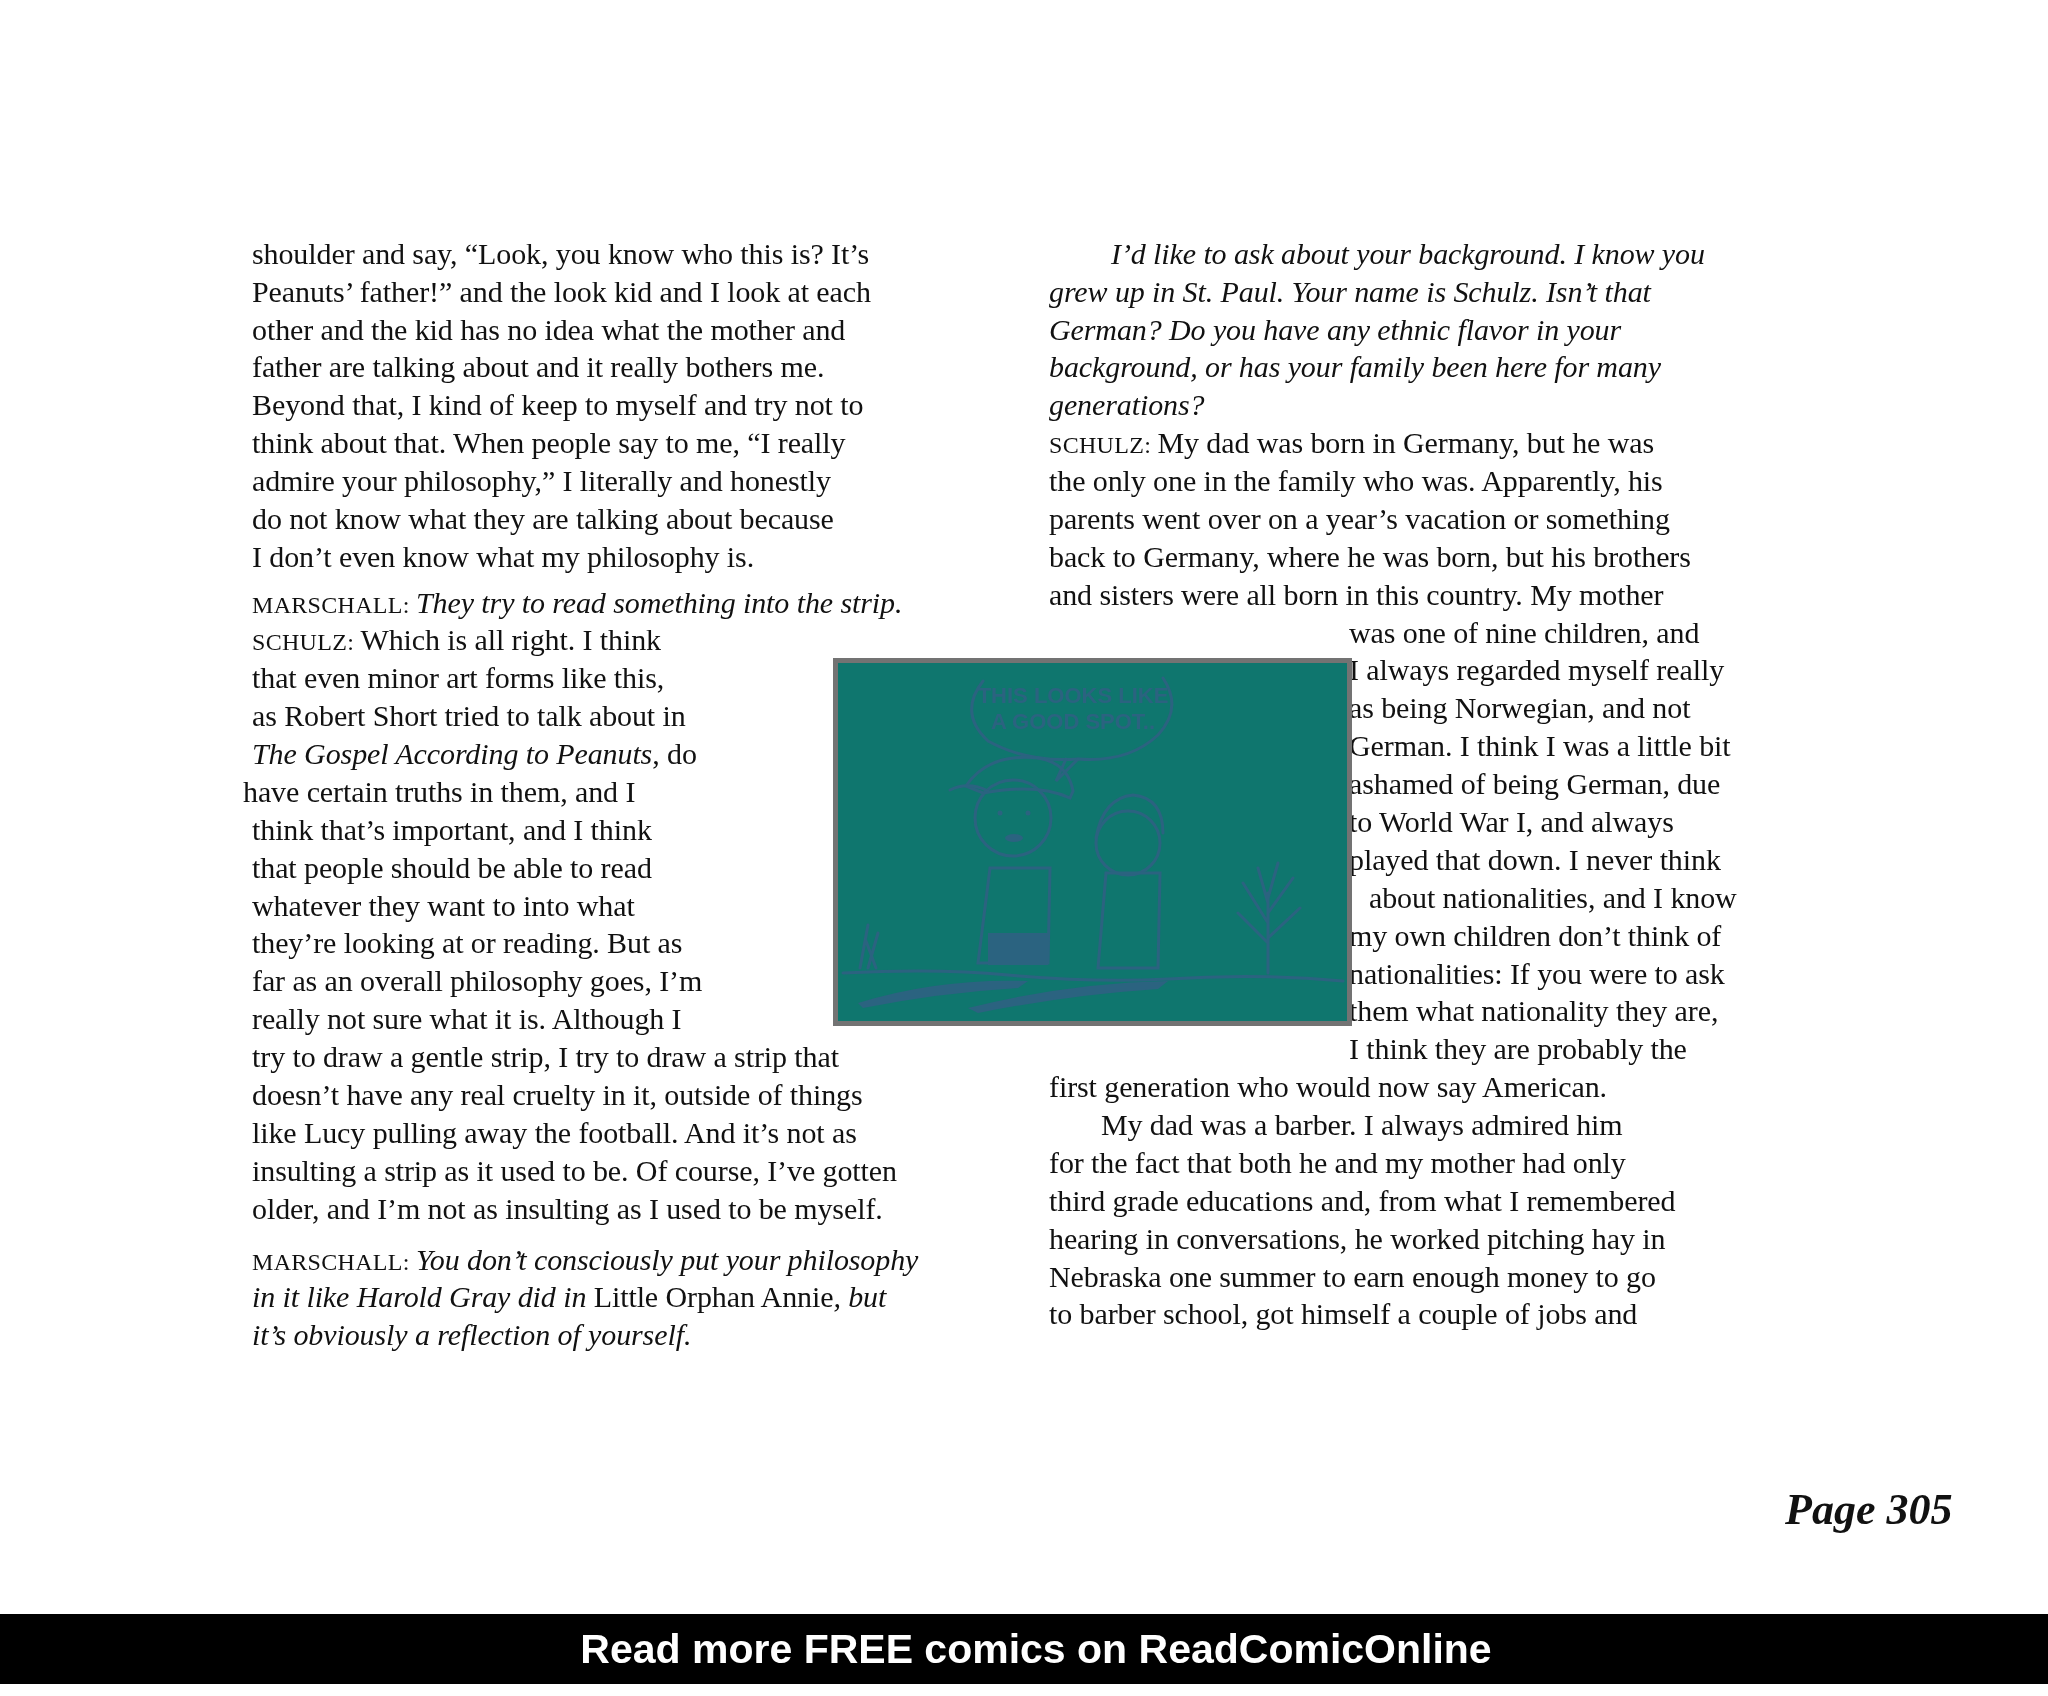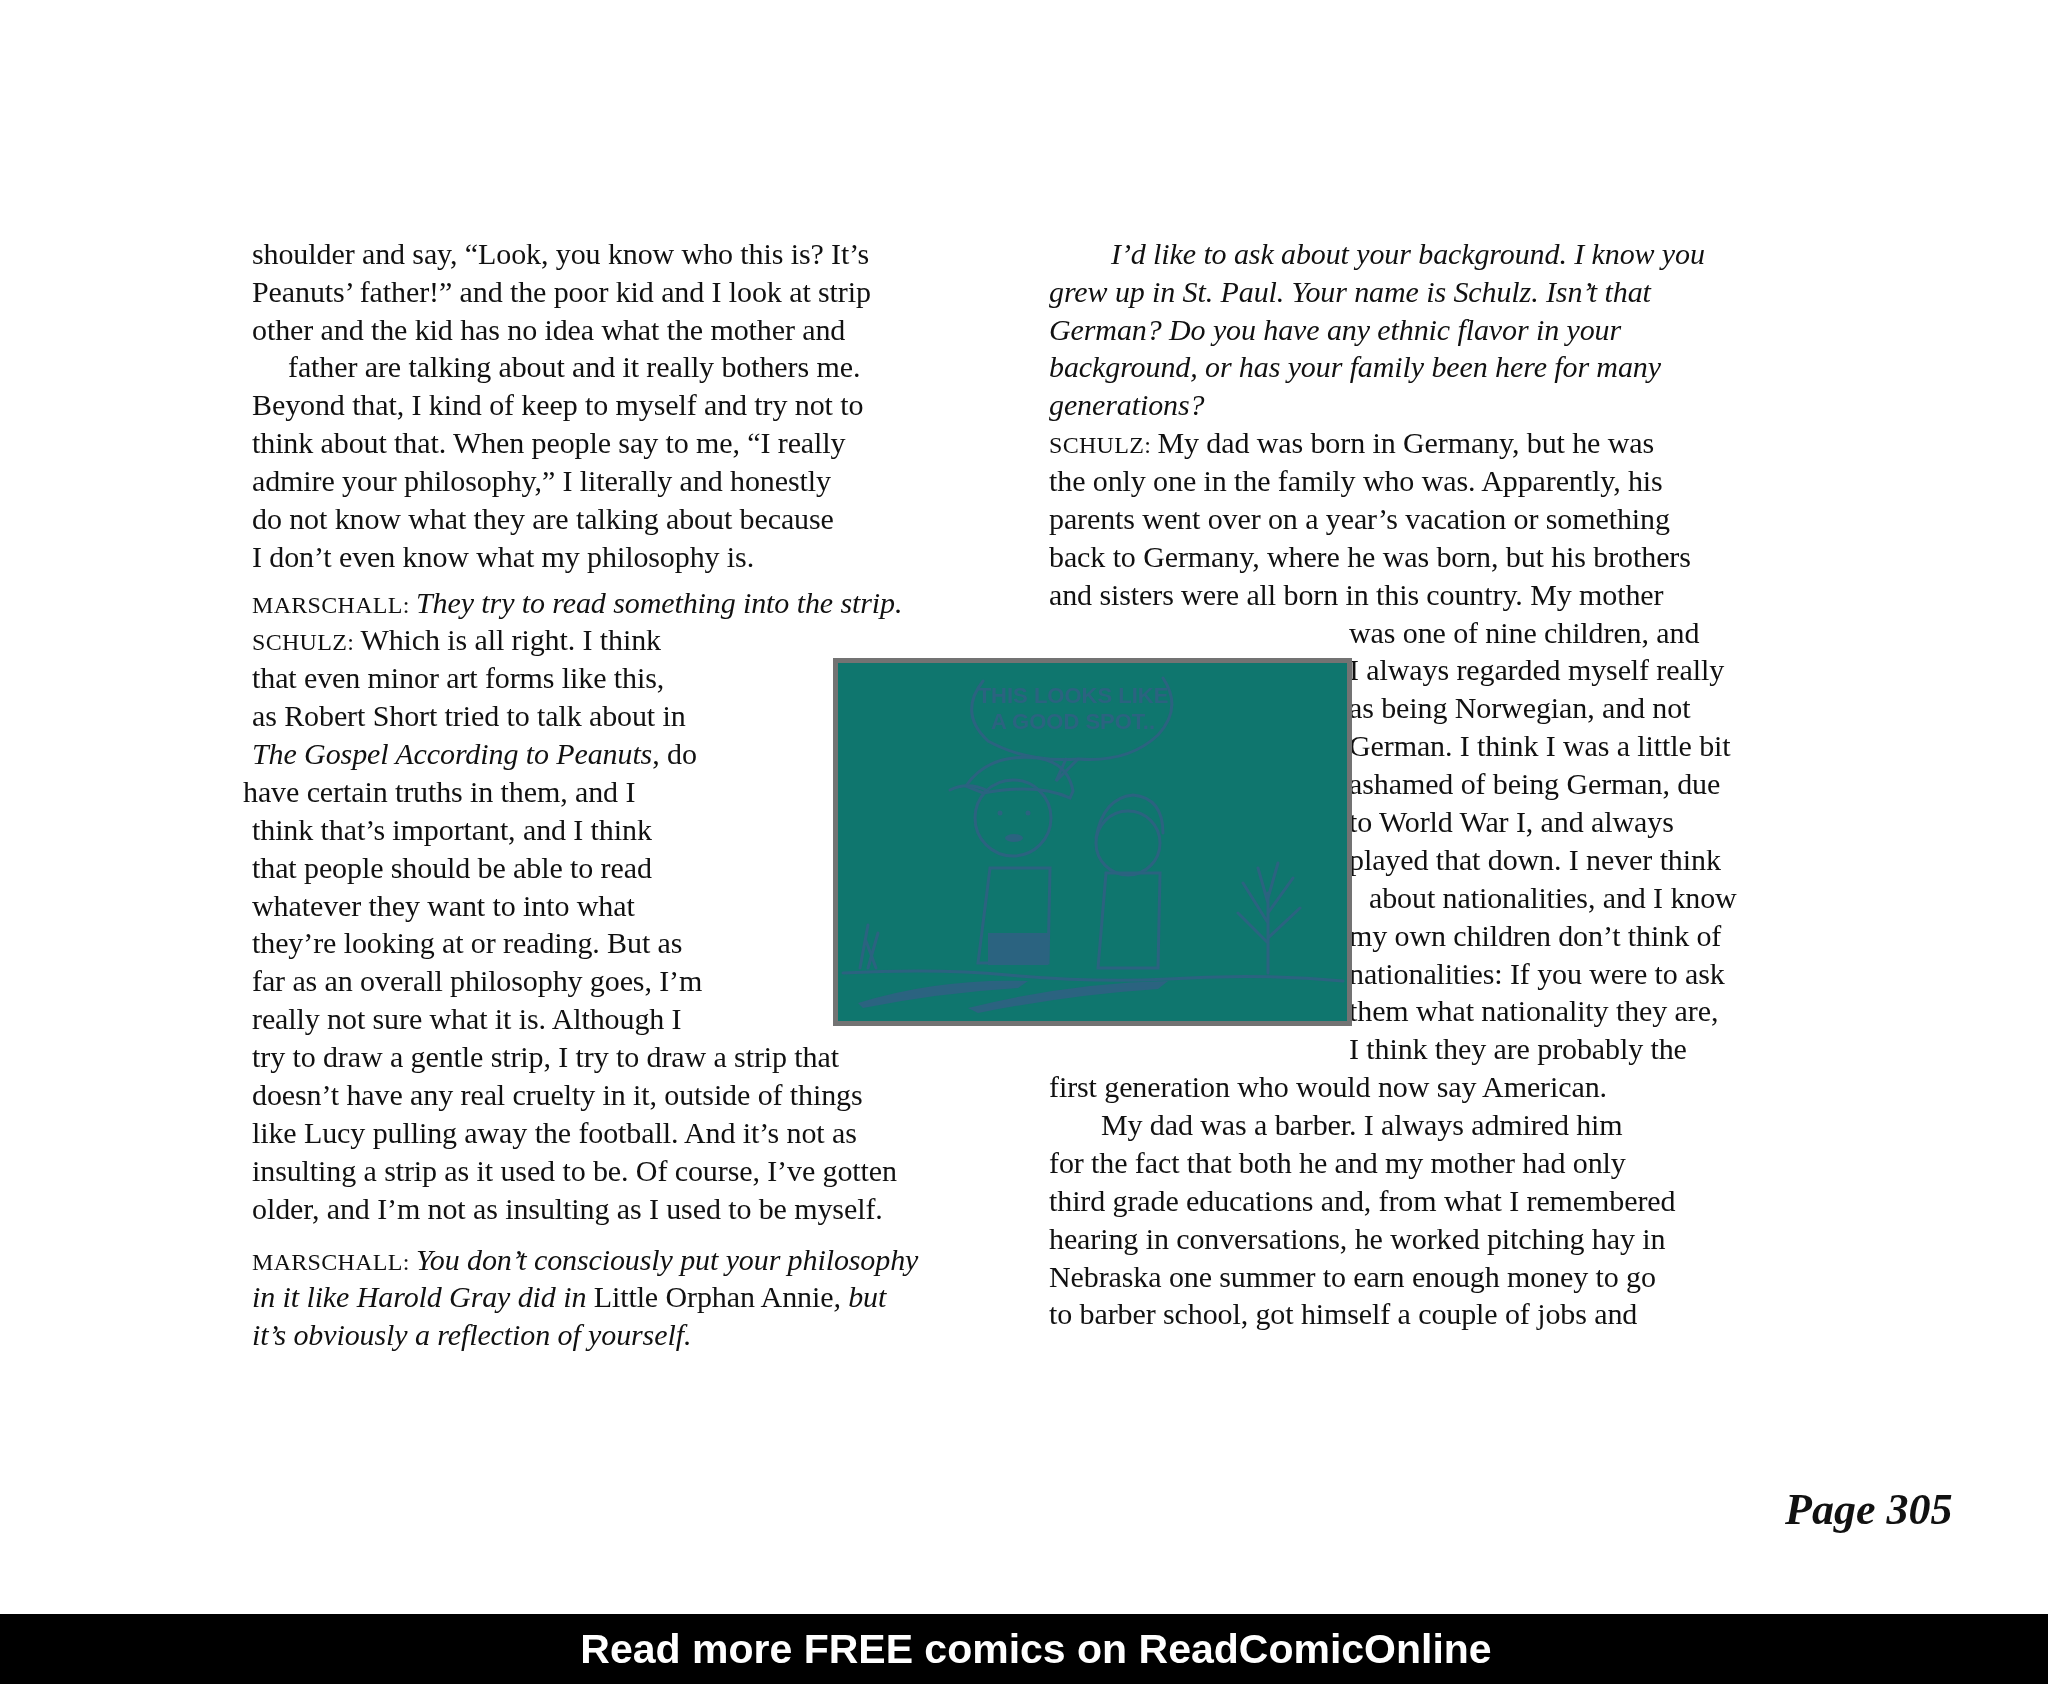--- a/index.html
+++ b/index.html
@@ -13,23 +13,23 @@
   .banner{position:absolute;left:0;top:1614px;width:2048px;height:70px;background:#000;display:flex;align-items:center;justify-content:center;padding-left:12px;}
   .banner span{color:#fff;font-family:"Liberation Sans","DejaVu Sans",sans-serif;font-weight:bold;font-size:41px;}
 </style>
 </head>
 <body>
 
 <div>
 
   <div id="left-col">
       <div class="line" style="left: 252px; top: 237px;"><span>shoulder and say, “Look, you know who this is? It’s</span></div>
-      <div class="line" style="left: 252px; top: 275px;"><span>Peanuts’ father!” and the poor kid and I look at strip</span></div>
+      <div class="line" style="left: 252px; top: 275px;"><span>Peanuts’ father!” and the look kid and I look at each</span></div>
       <div class="line" style="left: 252px; top: 313px;"><span>other and the kid has no idea what the mother and</span></div>
-      <div class="line" style="left: 252px; top: 350px; margin-left: 36px;"><span>father are talking about and it really bothers me.</span></div>
+      <div class="line" style="left: 252px; top: 350px;"><span>father are talking about and it really bothers me.</span></div>
       <div class="line" style="left: 252px; top: 388px;"><span>Beyond that, I kind of keep to myself and try not to</span></div>
       <div class="line" style="left: 252px; top: 426px;"><span>think about that. When people say to me, “I really</span></div>
       <div class="line" style="left: 252px; top: 464px;"><span>admire your philosophy,” I literally and honestly</span></div>
       <div class="line" style="left: 252px; top: 502px;"><span>do not know what they are talking about because</span></div>
       <div class="line" style="left: 252px; top: 540px;"><span>I don’t even know what my philosophy is.</span></div>
       <div class="line" style="left: 252px; top: 586px;"><span class="sc">MARSCHALL: </span><span class="it">They try to read something into the strip.</span></div>
       <div class="line" style="left: 252px; top: 623px;"><span class="sc">SCHULZ: </span><span>Which is all right. I think</span></div>
       <div class="line" style="left: 252px; top: 661px;"><span>that even minor art forms like this,</span></div>
       <div class="line" style="left: 252px; top: 699px;"><span>as Robert Short tried to talk about in</span></div>
       <div class="line" style="left: 252px; top: 737px;"><span class="it">The Gospel According to Peanuts</span><span>, do</span></div>

